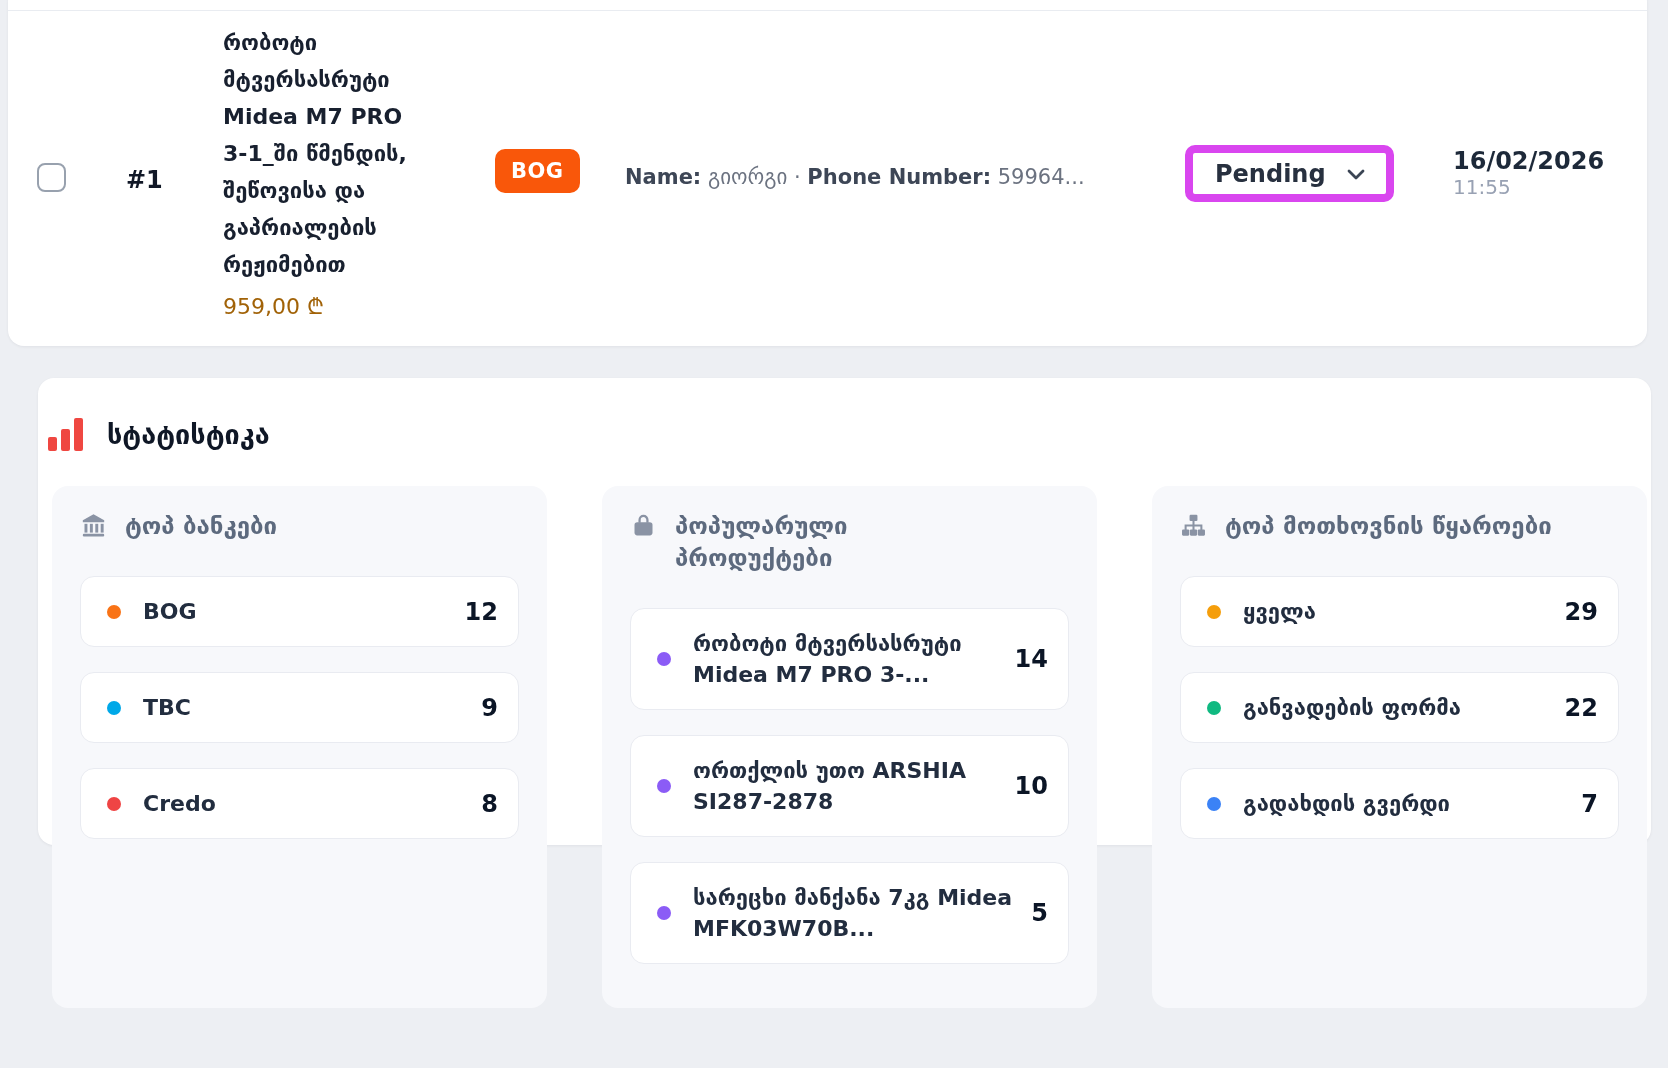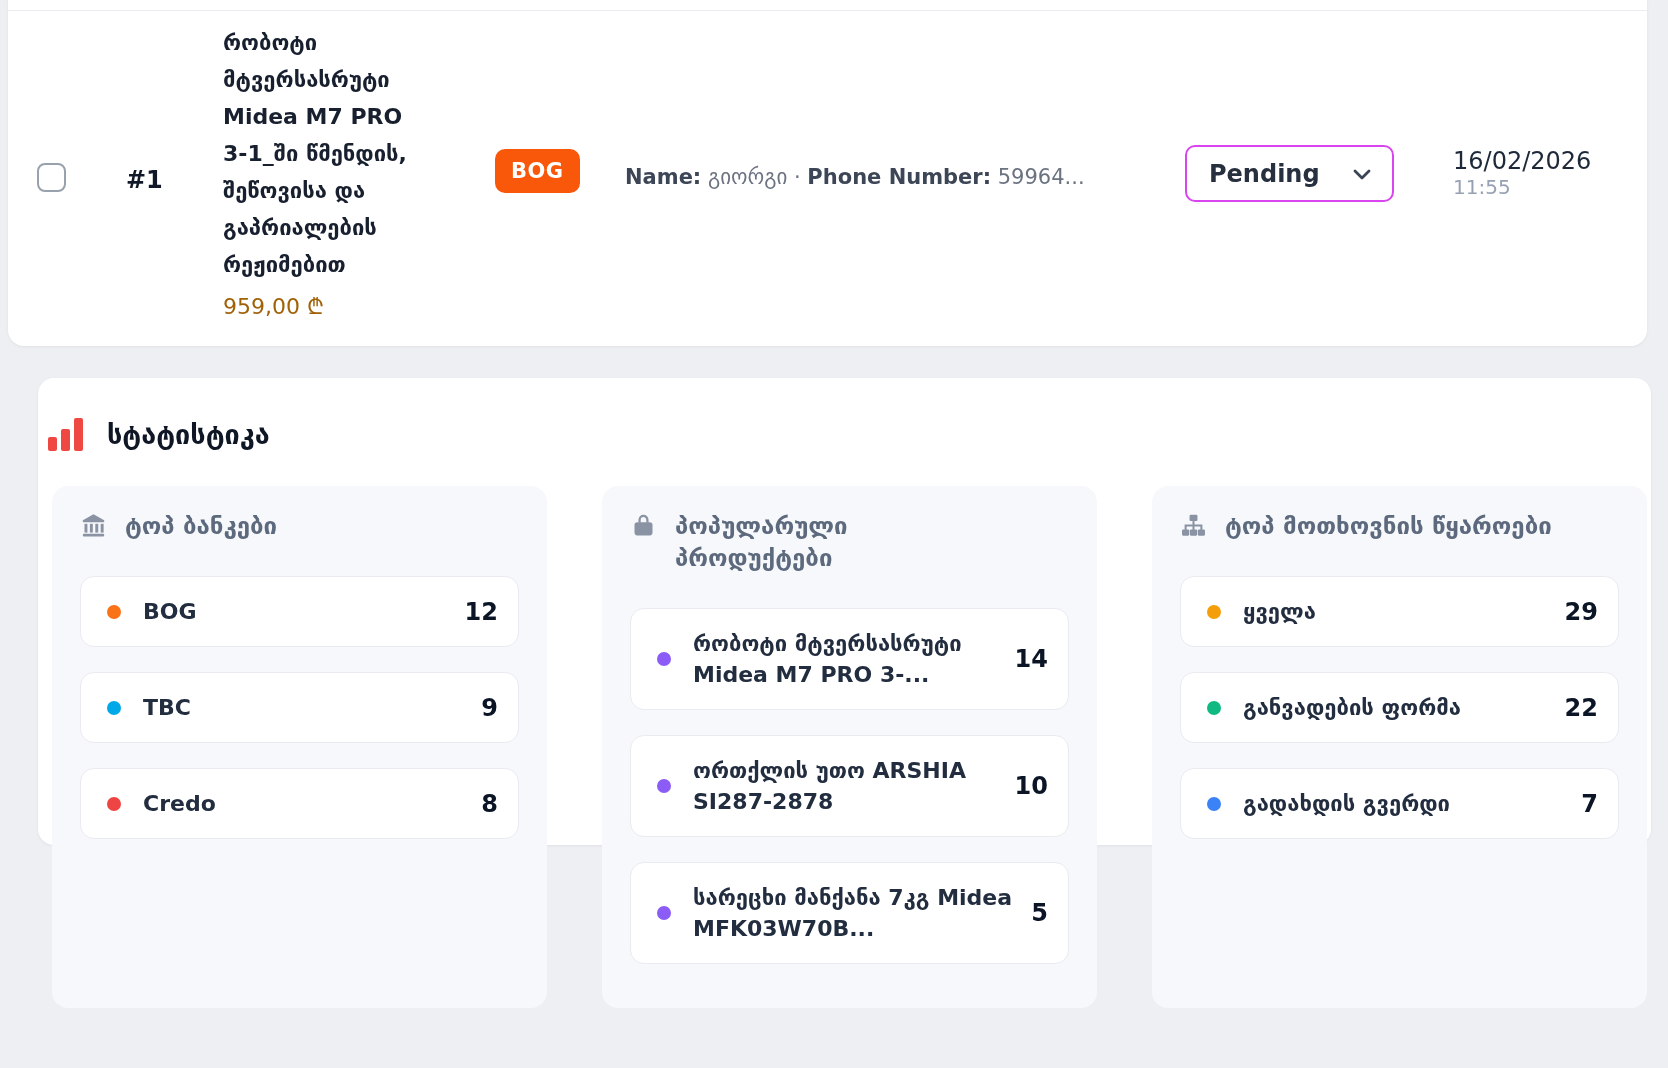--- a/index.html
+++ b/index.html
@@ -20,26 +20,26 @@
               border:2px solid #98a1ae; border-radius:8px; background:#fff; cursor:pointer; }
   .row-number { position:absolute; left:118px; top:180px; font-size:24px; font-weight:bold; color:#111827; }
   .product-col { position:absolute; left:215px; top:38px; width:206px; }
   .product-title { font-size:22px; line-height:37px; font-weight:600; color:#18202f; }
   .product-price { margin-top:7px; font-size:22px; color:#a16207; }
   .bank-badge { position:absolute; left:487px; top:163px; padding:10px 16px; border-radius:10px;
                 color:#fff; font-size:21px; font-weight:bold; letter-spacing:.5px; }
   .customer { position:absolute; left:617px; top:179px; font-size:21px; color:#6b7280; }
   .customer .lbl { font-weight:bold; color:#3d4656; }
   .status-select { position:absolute; left:1177px; top:159px; width:209px; height:57px;
-                   border:2px solid #d946ef; border-radius:10px; background:#fff;
+                   border:8px solid #d946ef; border-radius:10px; background:#fff;
                    display:flex; align-items:center; padding:0 16px 0 22px; cursor:pointer; }
   .status-select .status-text { font-size:24px; font-weight:600; color:#27303f; }
   .status-select svg { margin-left:auto; }
   .datetime { position:absolute; left:1445px; top:161px; }
-  .date-text { font-size:24px; font-weight:normal; color:#1d2939;text-align:right; }
+  .date-text { font-size:24px; font-weight:bold; color:#1d2939;text-align:right; }
   .time-text { font-size:20px; color:#98a1b3; }
 
   
   .stats-card { position:absolute; left:38px; top:378px; width:1613px; height:467px; }
   .stats-header { position:absolute; left:10px; top:40px; display:flex; align-items:center; }
   .bars-icon { display:flex; align-items:flex-end; gap:4px; height:33px; }
   .bars-icon i { display:block; width:9px; background:#ef4741; border-radius:2px; }
   .bars-icon i:nth-child(1){ height:14px; } .bars-icon i:nth-child(2){ height:22px; } .bars-icon i:nth-child(3){ height:33px; }
   .stats-title { margin-left:24px; font-size:27px; font-weight:bold; color:#0f1726; }
 

